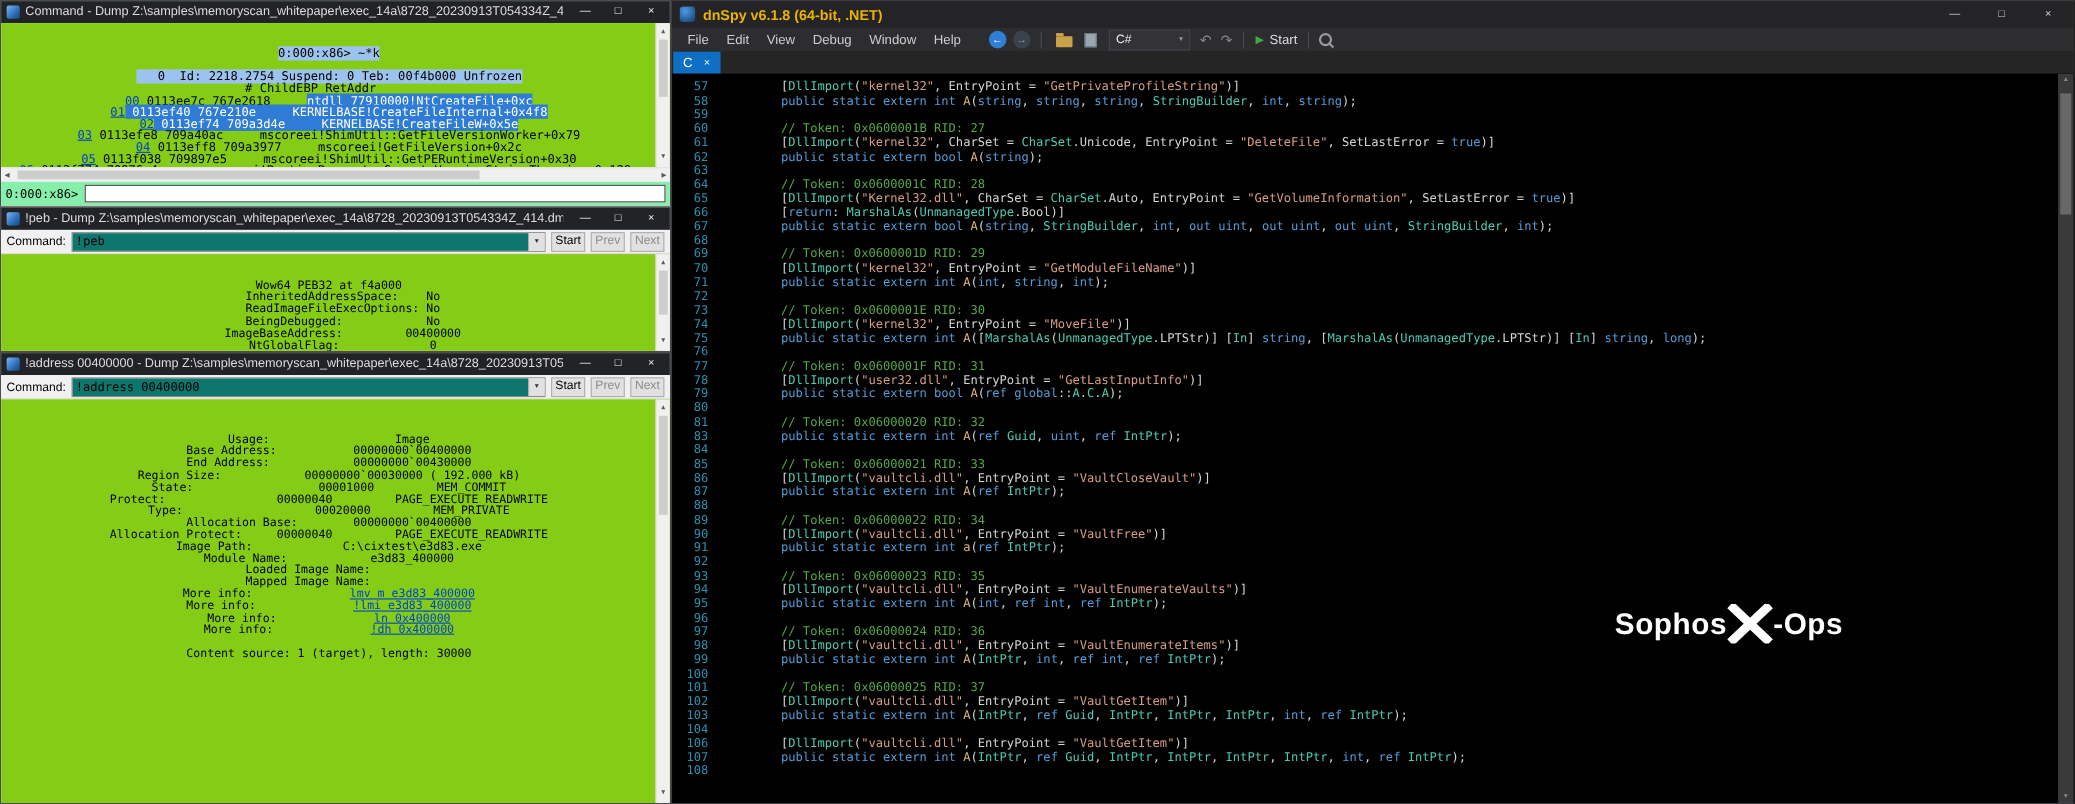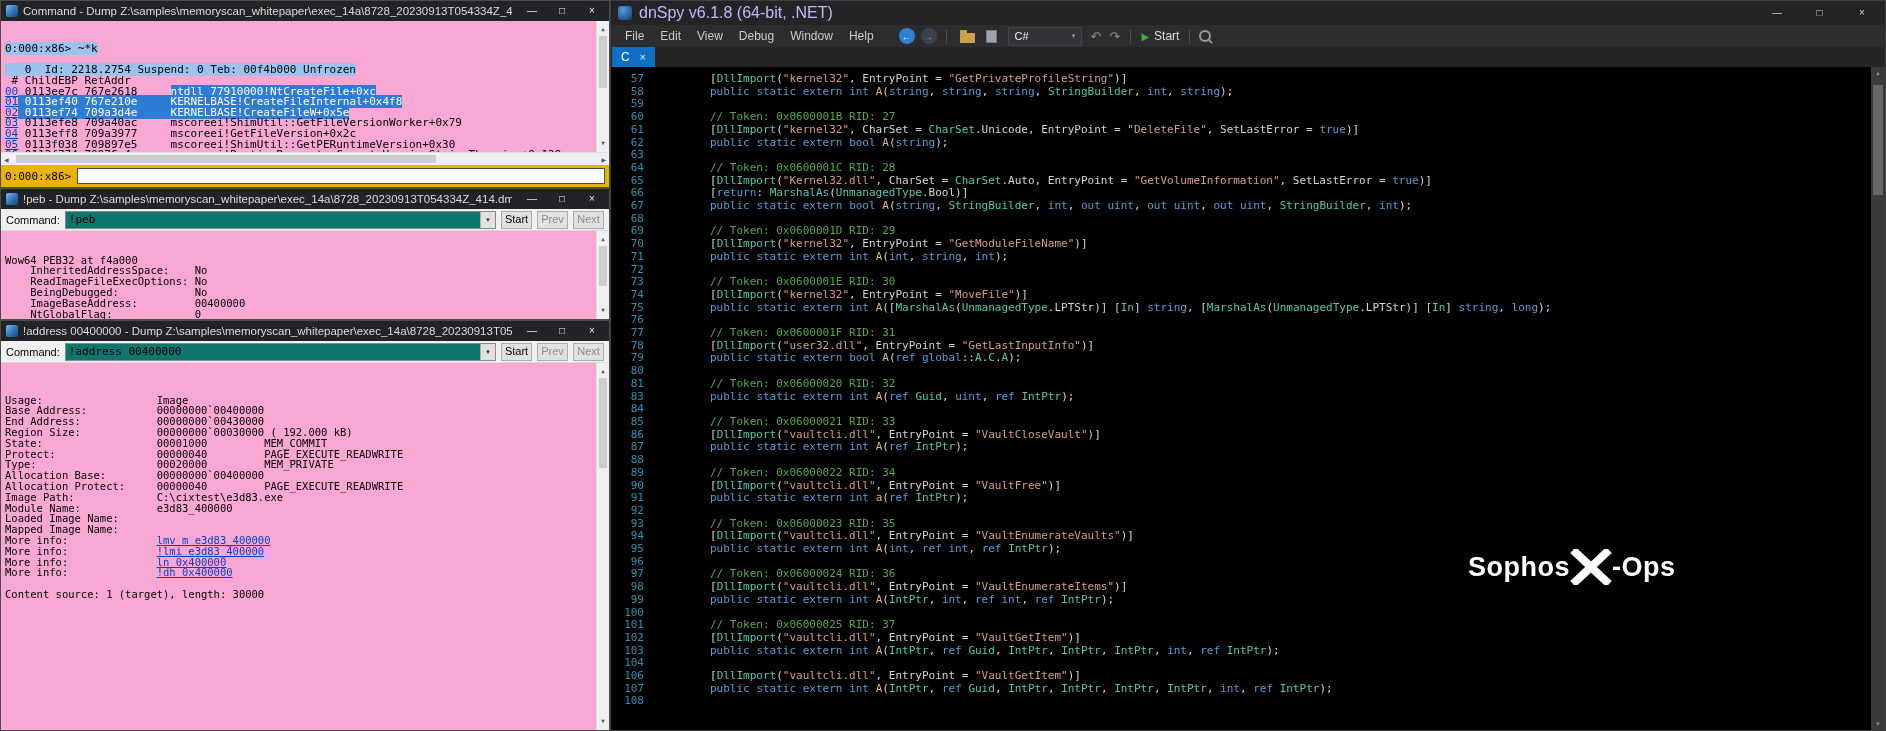--- a/index.html
+++ b/index.html
@@ -15,43 +15,43 @@
   .wd3 { top:320px; height:411px; }
 
   .tbar { height:20px; background:#222326; color:#e4e4e4; display:flex; align-items:center;
           gap:5px; padding:0 2px 0 5px; flex:none; }
   .wicon { width:12px; height:12px; border-radius:2px; flex:none;
            background:linear-gradient(135deg,#7db7f5 0%,#2d6db5 60%,#184a82 100%); }
   .ttl { flex:1; font-size:11.5px; white-space:nowrap; overflow:hidden; color:#dcdcdc; }
   .winbtns { display:flex; flex:none; }
   .winbtn { width:30px; text-align:center; font-size:10px; color:#eaeaea; line-height:20px; }
 
-  .wd-out { flex:1; position:relative; overflow:hidden; background:#f9a8d4;
-            font-family:"DejaVu Sans Mono", monospace; white-space:pre; color:#000; }
+  .wd-out { flex:1; position:relative; overflow:hidden; background:#84cc16;
+            font-family:"DejaVu Sans Mono", monospace; white-space:pre; color:#000;text-align:center; }
   .wd-out .inner { padding:2px 16px 0 4px; }
   .wd1 .wd-out { font-size:11px; line-height:10.6px; }
   .wd-out.sm { font-size:10.5px; line-height:10.8px; }
   .wd3 .wd-out .inner { padding-top:10px; }
   .wd-line { white-space:pre; }
   .wd-t  { color:#000; }
   .wd-l  { color:#0044cc; text-decoration:underline; cursor:pointer; }
   .wd-hA { background:#2e7cd6; color:#fff; }
   .wd-hB { background:#9cc2ee; color:#000; }
 
   .vscroll { position:absolute; top:0; right:0; bottom:0; width:13px; background:#f0f0f0;
              border-left:1px solid #e2e2e2; display:flex; flex-direction:column;
              justify-content:space-between; align-items:center; font-size:6px; color:#5a5a5a;
              padding:3px 0; }
   .vthumb { position:absolute; left:2px; right:2px; background:#cdcdcd; }
   .hscroll { height:13px; flex:none; background:#f0f0f0; border-top:1px solid #e2e2e2;
              position:relative; display:flex; justify-content:space-between; align-items:center;
              font-size:6px; color:#5a5a5a; padding:0 3px; }
   .hthumb { position:absolute; left:15px; top:2px; bottom:2px; width:420px; background:#cdcdcd; }
 
-  .promptrow { height:22px; flex:none; background:#eab308; display:flex; align-items:center;
+  .promptrow { height:22px; flex:none; background:#86efac; display:flex; align-items:center;
                padding:0 4px; font:11px "DejaVu Sans Mono", monospace; }
   .cmdinput { flex:1; height:16px; border:1px solid #4a4a4a; margin-left:6px;
               font:11px "DejaVu Sans Mono", monospace; padding:0 3px; background:#fff; }
 
   .cmdrow { height:22px; flex:none; background:#f0f0f0; border-bottom:1px solid #dadada;
             display:flex; align-items:center; gap:5px; padding:0 5px; font-size:11px; color:#000; }
   .combo { flex:1; display:flex; height:18px; border:1px solid #8a8a8a; background:#fff; }
   .combo input { flex:1; border:none; outline:none; font:11px "DejaVu Sans Mono", monospace;
                  padding:0 3px; background:#0f766e; min-width:0; }
   .combo .drop { width:15px; flex:none; background:#e1e1e1; border-left:1px solid #adadad;
@@ -60,21 +60,21 @@
           font:11px "Liberation Sans", sans-serif; color:#000; line-height:15px; }
   .wbtn.disabled { color:#8d8d8d; }
 
   
   .dnspy { position:absolute; left:610px; top:0; width:1276px; height:731px; background:#1e1e1e;
            border:1px solid #3e3e42; display:flex; flex-direction:column; }
   .dn-titlebar { height:24px; flex:none; background:#242426; display:flex; align-items:center;
                  gap:7px; padding:0 4px 0 7px; }
   .dn-logo { width:14px; height:14px; border-radius:3px; flex:none;
              background:radial-gradient(circle at 35% 30%, #4f9ae8, #123a66); }
-  .dn-title { flex:1; color:#c4b5fd; font-size:16px; white-space:nowrap; overflow:hidden; }
+  .dn-title { flex:1; color:#eab308; font-size:13px; white-space:nowrap; overflow:hidden;font-weight:bold; }
   .dn-winbtn { width:38px; text-align:center; color:#cfcfcf; font-size:10px; line-height:24px; display:inline-block; }
 
   .dn-menubar { height:22px; flex:none; background:#2d2d30; display:flex; align-items:center;
                 padding:0 6px; color:#cccccc; font-size:12px; }
   .menu-item { padding:0 8px; }
   .tool-gap { width:14px; }
   .dn-sep { width:1px; height:15px; background:#4a4a4e; margin:0 6px; flex:none; }
   .cir { width:16px; height:16px; border-radius:50%; display:flex; align-items:center;
          justify-content:center; font-size:10px; color:#fff; margin:0 3px; flex:none; }
   .cir.back { background:#2f7fd6; }

